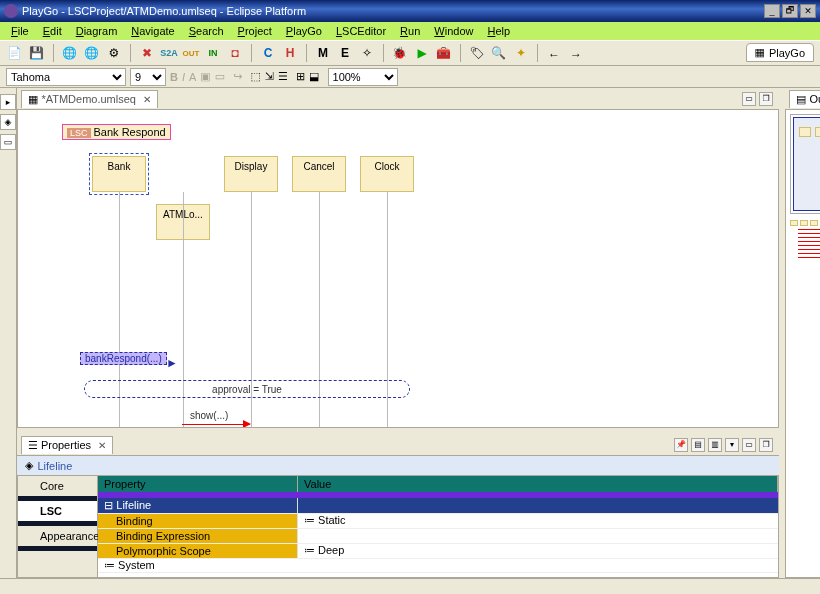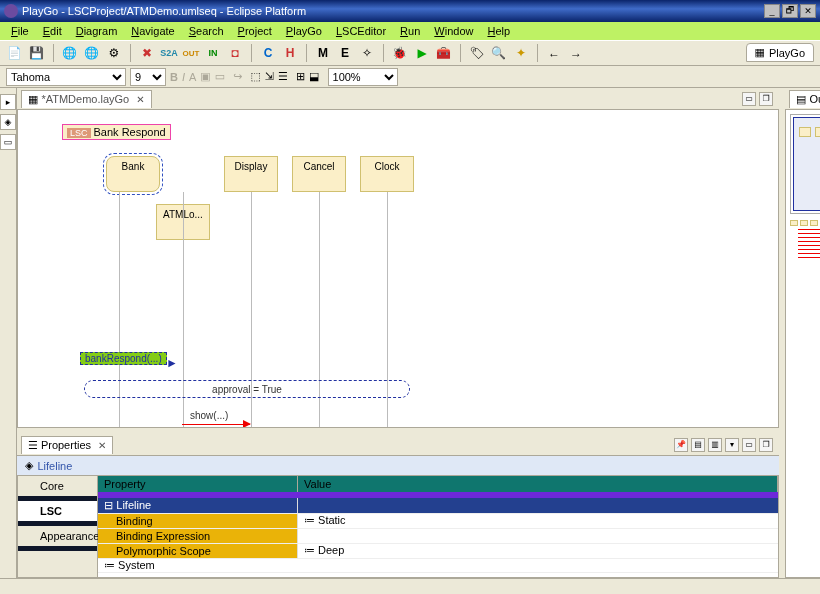--- a/index.html
+++ b/index.html
@@ -29,21 +29,21 @@
 .view-tabbar .close-x { margin-left:4px; cursor:pointer; font-size:10px; color:#555; }
 .view-tabbar .view-tools { margin-left:auto; display:flex; gap:3px; padding-right:6px; }
 .view-tabbar .view-tools span { width:14px; height:14px; border:1px solid #aca899; background:#f5f5f5; font-size:8px; display:flex; align-items:center; justify-content:center; cursor:pointer; }
 .editor-body { flex:1; background:#fff; border:1px solid #aca899; border-top:none; overflow:auto; position:relative; min-height:0; }
 .canvas { position:relative; width:760px; height:420px; }
 .lsc-label { position:absolute; left:44px; top:14px; border:1px solid #e4a; background:#fbefc8; padding:1px 4px; }
 .lsc-label .tag { background:#d97; color:#fff; padding:0 3px; margin-right:3px; font-size:9px; }
 .lifeline-box { position:absolute; top:46px; width:54px; height:36px; background:#fbefc8; border:1px solid #d0c070; text-align:center; padding-top:4px; font-size:10px; }
 .lifeline-box.sel { outline:1px dashed #3050c0; outline-offset:2px; }
 .lifeline-stem { position:absolute; top:82px; width:1px; height:330px; background:#bbb; }
-.self-msg { position:absolute; border:1px dashed #2030a0; color:#2030a0; padding:0 4px; font-size:10px; background:#84cc16; }
+.self-msg { position:absolute; border:1px dashed #2030a0; color:#2030a0; padding:0 4px; font-size:10px; background:#c4b5fd; }
 .self-arrow { position:absolute; color:#2030a0; font-size:12px; }
 .cond-box { position:absolute; border:1px dashed #2030a0; border-radius:12px; text-align:center; font-size:10px; color:#333; }
 .msg-label { position:absolute; font-size:10px; color:#333; }
 .msg-arrow { position:absolute; height:1px; background:#e00; }
 .msg-arrow::after { content:''; position:absolute; right:-1px; top:-4px; border-left:8px solid #e00; border-top:4px solid transparent; border-bottom:4px solid transparent; }
 .bottom-split { height:150px; display:flex; flex-direction:column; border-top:6px solid #ece9d8; }
 .props-grid { display:flex; flex:1; border:1px solid #aca899; border-top:none; background:#fff; min-height:0; overflow:hidden; }
 .props-cats { width:80px; background:#ece9d8; border-right:1px solid #aca899; }
 .props-cats div { padding:4px 22px; border-bottom:5px solid #0f172a; cursor:pointer; }
 .props-cats div.active { background:#fff; font-weight:bold; }
@@ -156,32 +156,32 @@
   <div class="leftgutter">
     <span>▸</span>
     <span>◈</span>
     <span>▭</span>
   </div>
 
   <div class="midcol">
     <div class="view-tabbar">
       <div class="view-tab">
         <span>▦</span>
-        <span class="dirty">*ATMDemo.layGo</span>
+        <span class="dirty">*ATMDemo.umlseq</span>
         <span class="close-x">✕</span>
       </div>
       <div class="view-tools">
         <span>▭</span>
         <span>❐</span>
       </div>
     </div>
     <div class="editor-body">
       <div class="canvas" id="canvas">
           <div class="lsc-label"><span class="tag">LSC</span>Bank Respond</div>
-          <div class="lifeline-box sel" style="left: 88px; border-radius: 8px;">Bank</div>
+          <div class="lifeline-box sel" style="left: 74px;">Bank</div>
           <div class="lifeline-stem" style="left: 101px;"></div>
           <div class="lifeline-box" style="left: 138px; margin-top: 48px;">ATMLo...</div>
           <div class="lifeline-stem" style="left: 165px;"></div>
           <div class="lifeline-box" style="left: 206px;">Display</div>
           <div class="lifeline-stem" style="left: 233px;"></div>
           <div class="lifeline-box" style="left: 274px;">Cancel</div>
           <div class="lifeline-stem" style="left: 301px;"></div>
           <div class="lifeline-box" style="left: 342px;">Clock</div>
           <div class="lifeline-stem" style="left: 369px;"></div>
           <div class="self-msg" style="left: 62px; top: 242px;">bankRespond(...)</div>

